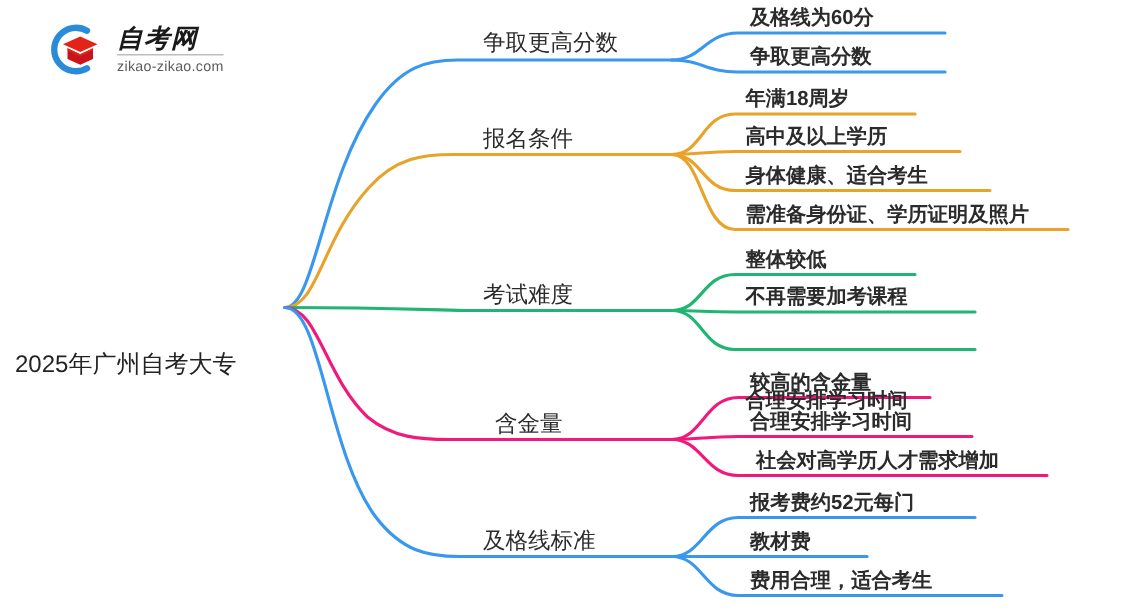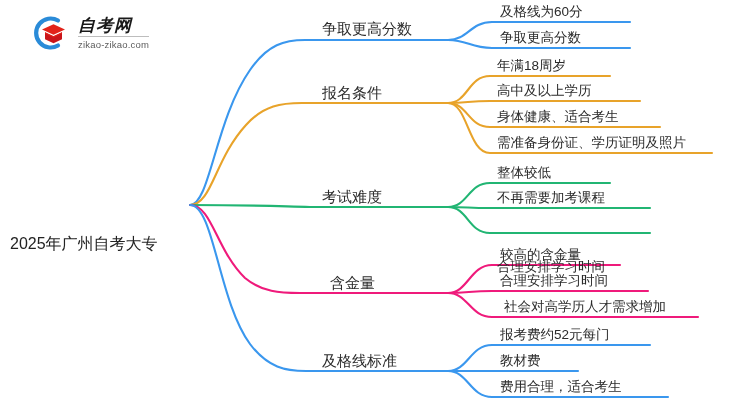--- a/index.html
+++ b/index.html
@@ -74,20 +74,21 @@
     font-size: 16px;
     color: #232323;
   }
   .branch-label {
     font-size: 15px;
     color: #2b2b2b;
   }
   .leaf-label {
     font-size: 13.5px;
     color: #2b2b2b;
+    font-weight: bold;
   }
 </style>
 </head>
 <body>
 
 <div id="mindmap-root">
 
   <div class="logo">
     <div class="logo-mark">
       <svg width="42" height="42" viewBox="0 0 42 42">

